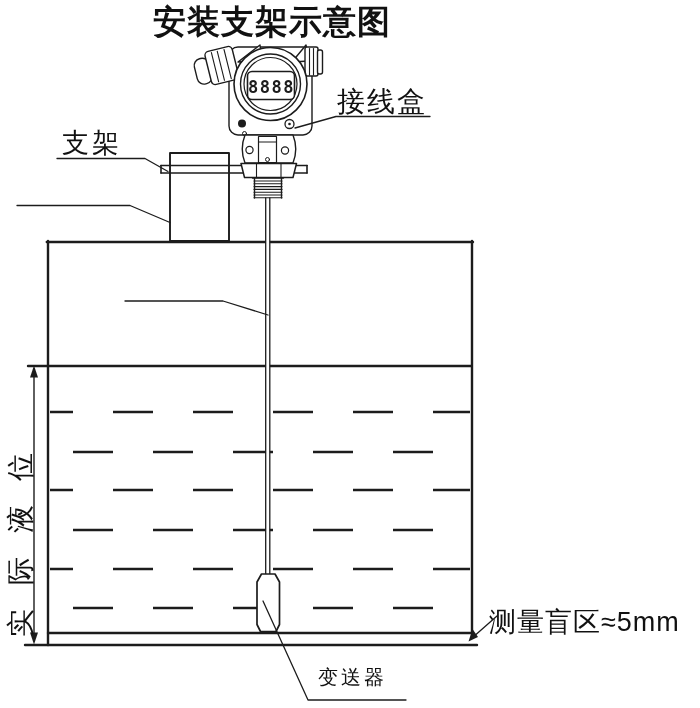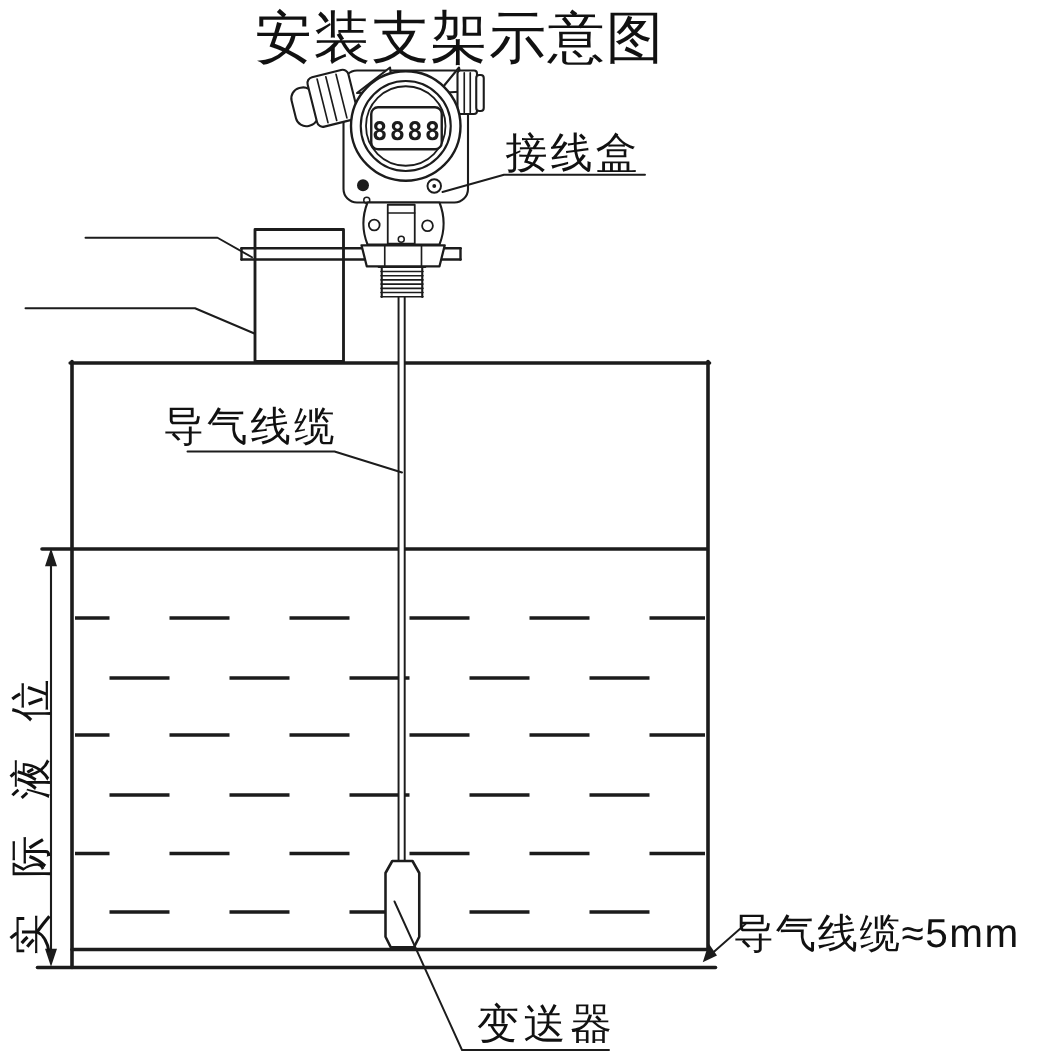--- a/index.html
+++ b/index.html
@@ -2,26 +2,26 @@
 <html><head>
 <meta charset="utf-8">
 <style>
   html,body{margin:0;padding:0;background:#fff;}
   #stage{
     position:relative;width:700px;height:708px;background:#fff;overflow:hidden;
     font-family:"Liberation Sans",sans-serif;color:#1a1a1a;
   }
   #lineart{position:absolute;left:0;top:0;}
   .lbl{position:absolute;white-space:nowrap;color:#111;}
-  .lbl-title{left:170px;top:0px;font-size:38px;font-weight:400;letter-spacing:1px;}
+  .lbl-title{left:153px;top:0px;font-size:33px;font-weight:700;letter-spacing:1px;}
   .lbl-junction{left:337px;top:83px;font-size:28px;letter-spacing:2px;font-family:Liberation Mono, monospace;}
   .lbl-bracket{left:62px;top:125px;font-size:27px;letter-spacing:3px;}
   .lbl-pipe{left:15px;top:175px;font-size:27px;letter-spacing:1px;}
   .lbl-aircable{left:109px;top:266px;font-size:27px;letter-spacing:2px;}
-  .lbl-transmitter{left:318px;top:664px;font-size:28px;letter-spacing:3px;}
+  .lbl-transmitter{left:318px;top:664px;font-size:20px;letter-spacing:3px;}
   .lbl-blindzone{left:489px;top:604px;font-size:27px;letter-spacing:1px;}
   .lbl-level{
     left:-98px;top:518px;width:230px;height:30px;text-align:center;
     font-size:28px;letter-spacing:24px;transform:rotate(-90deg);
   }
 </style>
 </head>
 <body>
 
 <div id="stage">
@@ -140,17 +140,17 @@
 
     <g>
       <line x1="34" y1="369" x2="34" y2="641" stroke-width="1.4"></line>
       <polygon points="34,365.5 30,377.5 38,377.5" fill="#1c1c1c" stroke="none"></polygon>
       <polygon points="34,644.5 30,632.5 38,632.5" fill="#1c1c1c" stroke="none"></polygon>
     </g>
   </svg>
 
   <div class="lbl lbl-title">安装支架示意图</div>
   <div class="lbl lbl-junction">接线盒</div>
-  <div class="lbl lbl-aircable">导气线缆</div>
+  <div class="lbl lbl-bracket">支架</div>
   <div class="lbl lbl-level">实际液位</div>
   <div class="lbl lbl-transmitter">变送器</div>
-  <div class="lbl lbl-blindzone">导气线缆≈5mm</div>
+  <div class="lbl lbl-blindzone">测量盲区≈5mm</div>
 </div>
 
 </body></html>

